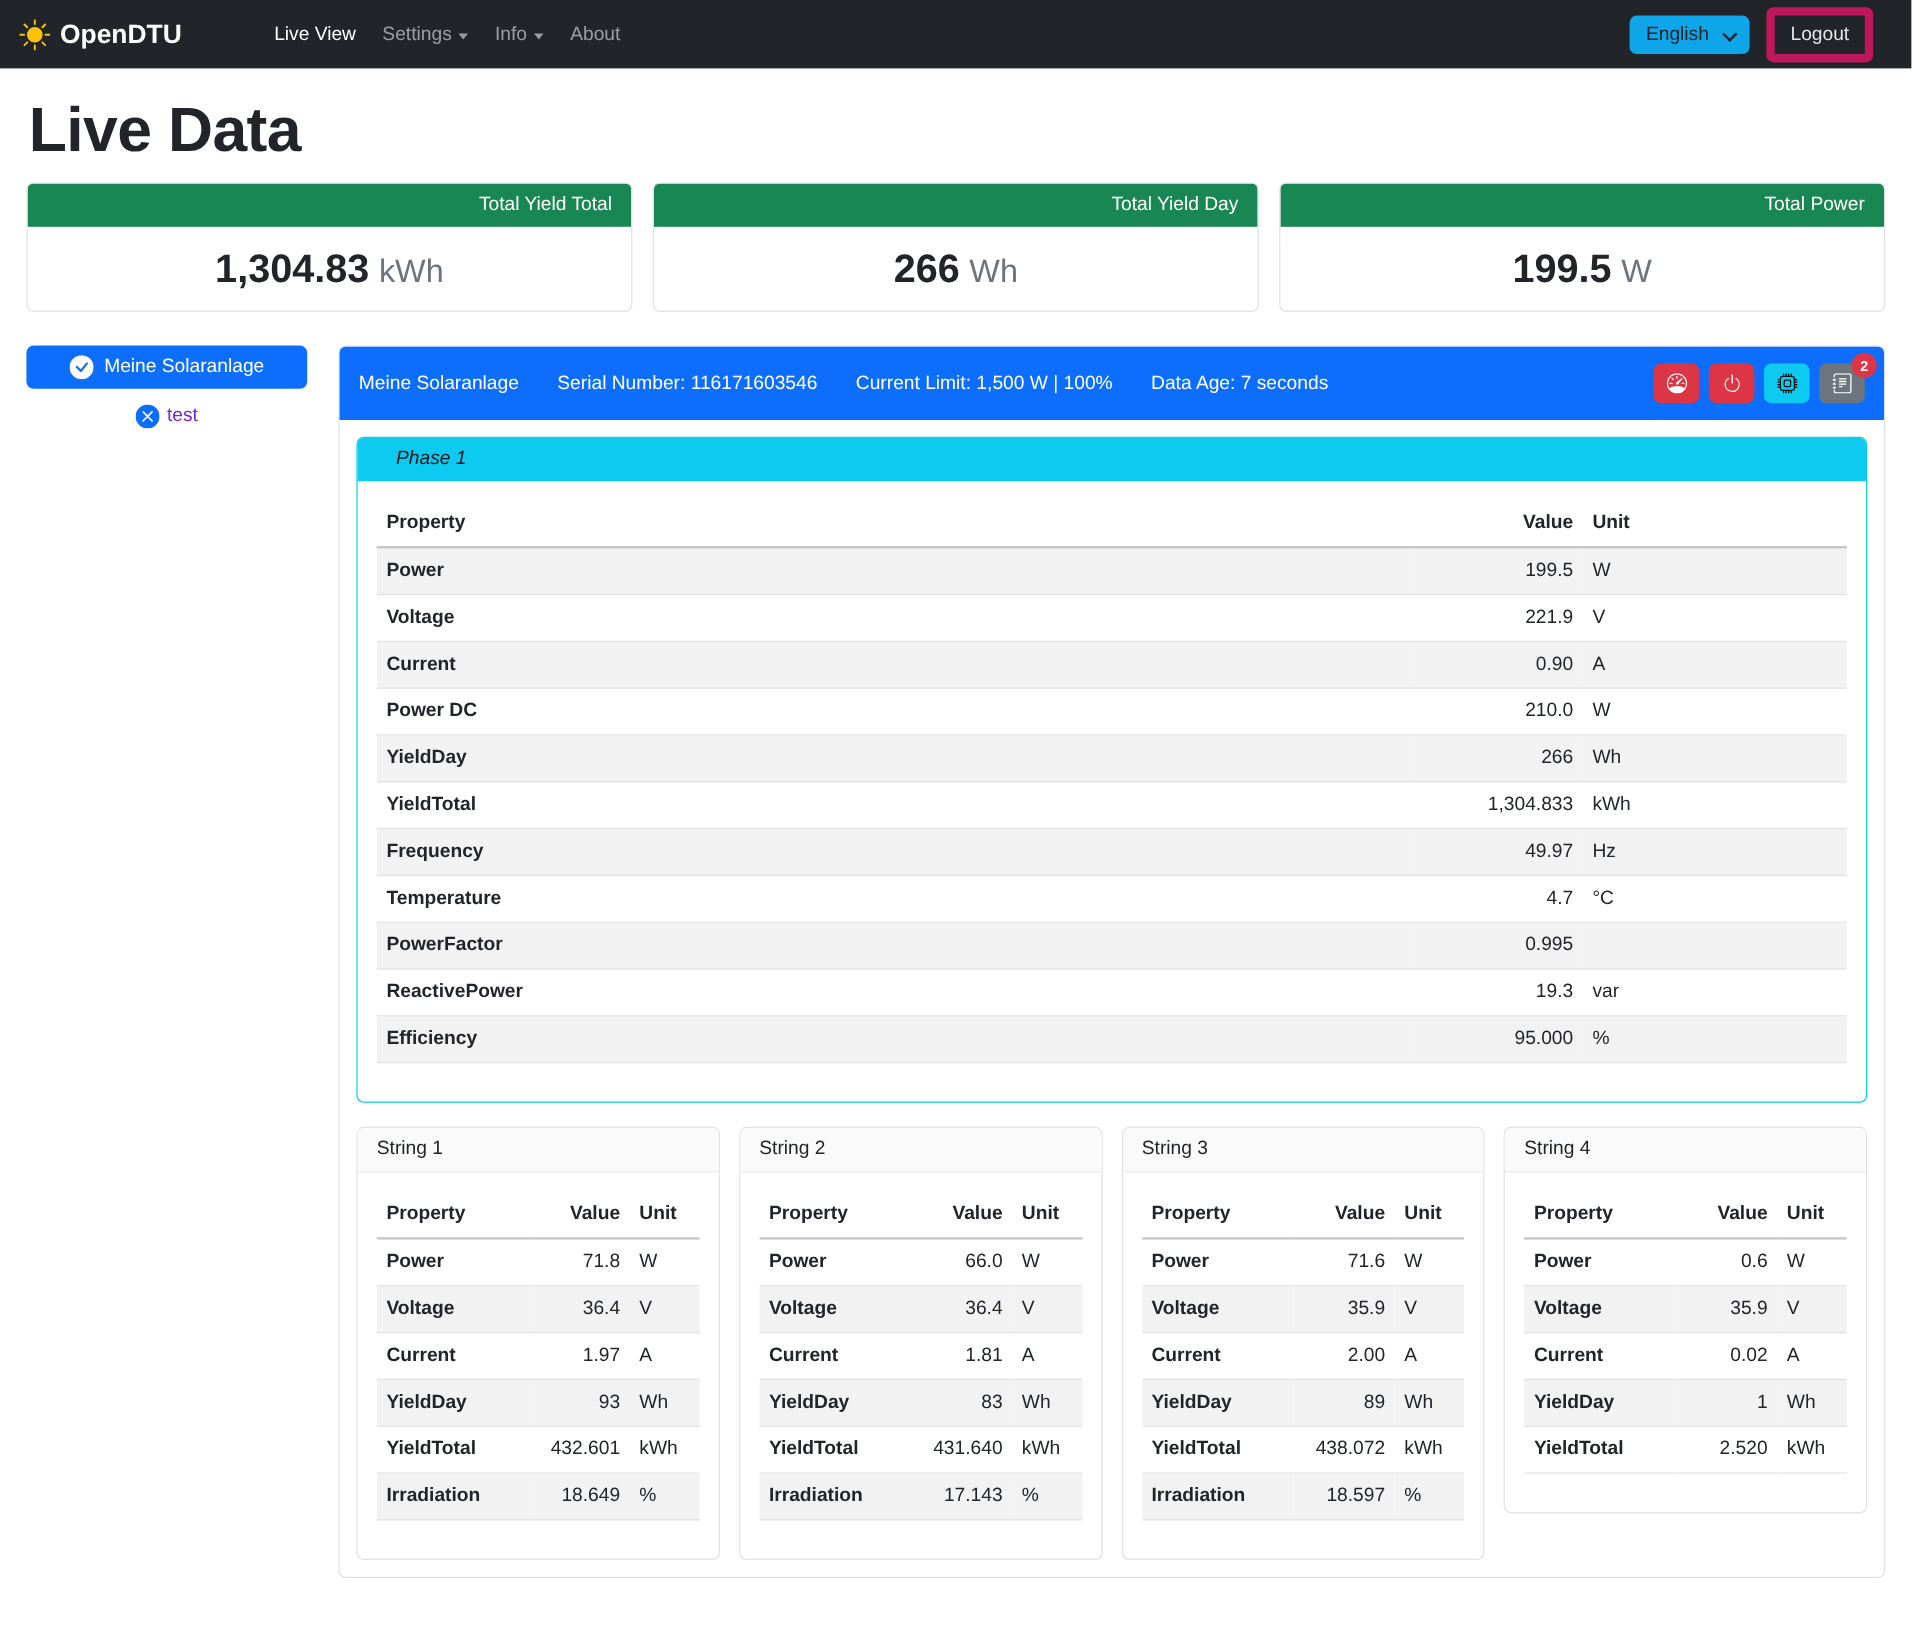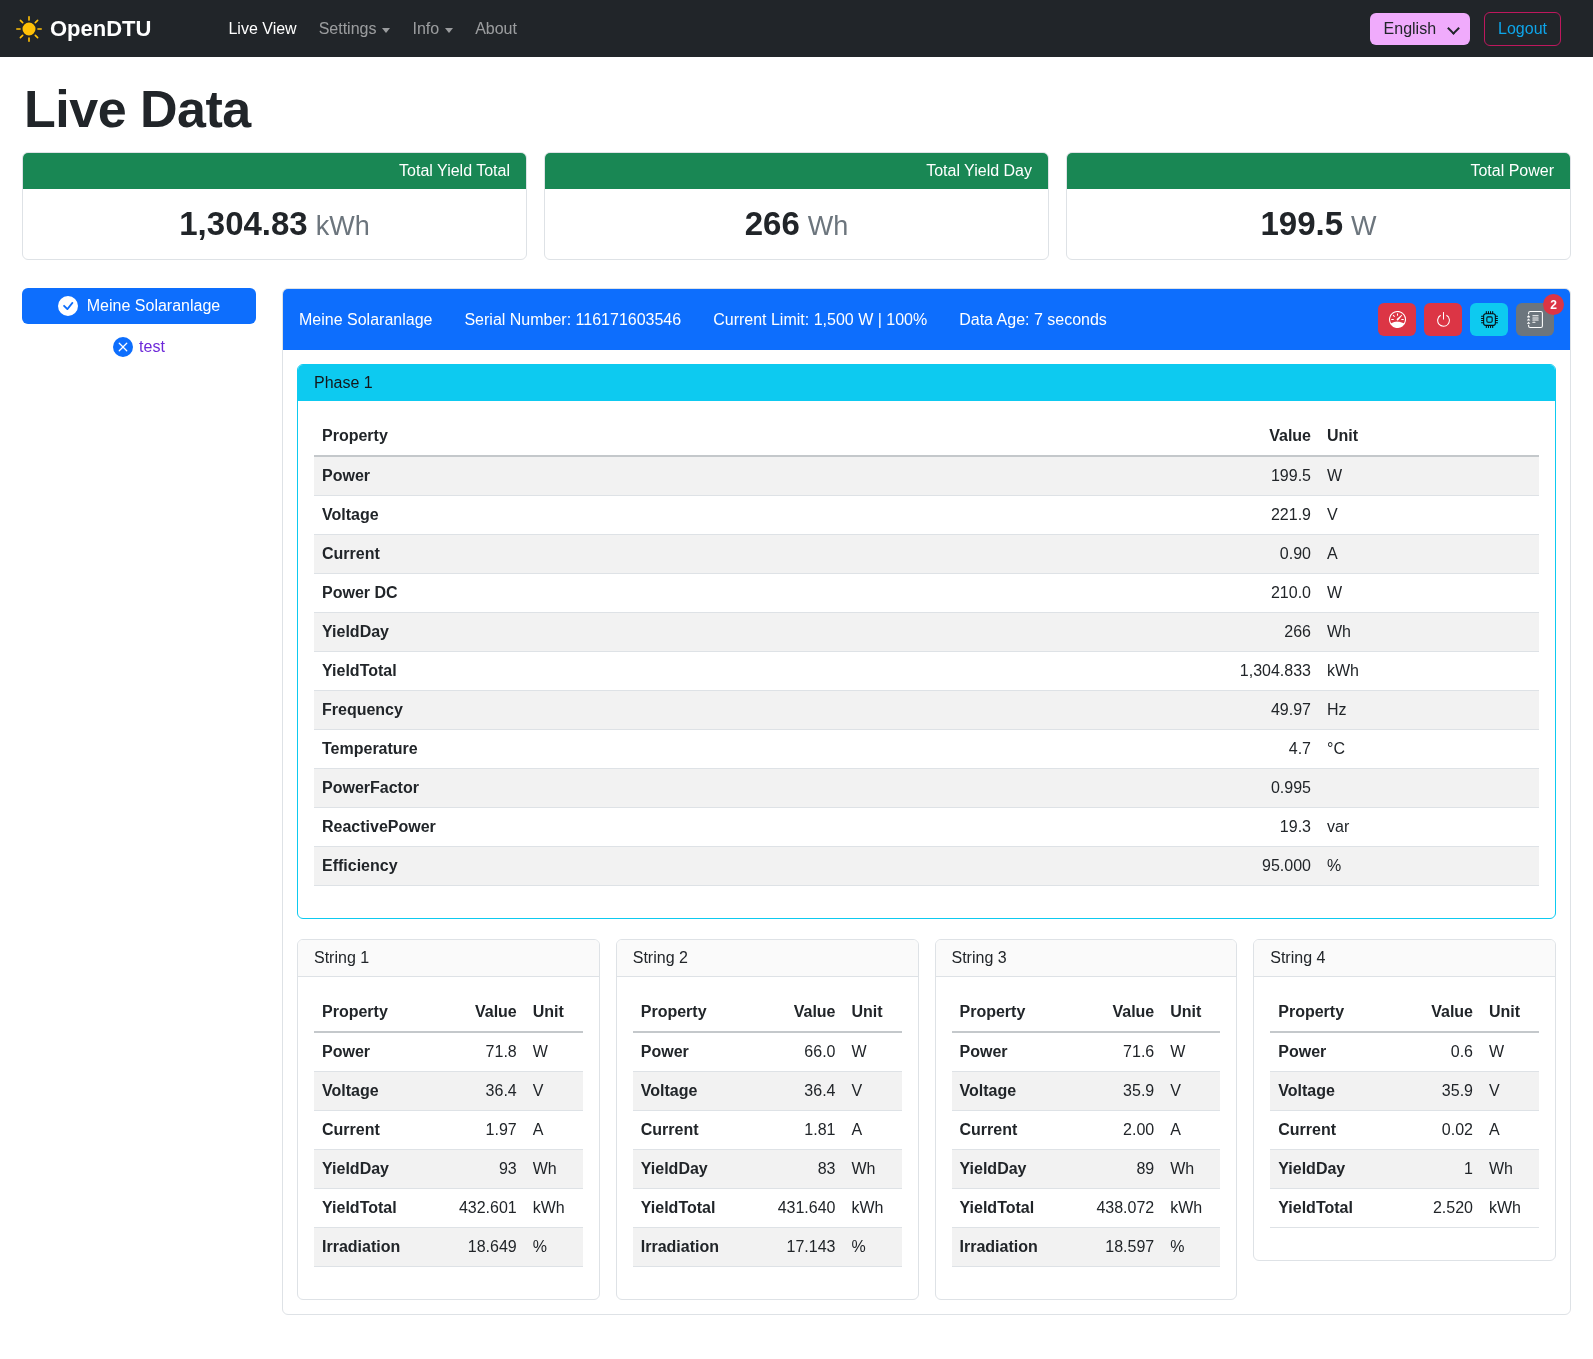--- a/index.html
+++ b/index.html
@@ -18,29 +18,29 @@
     gap: 44px;
   }
   .brand { display: flex; align-items: center; gap: 8px; color: #fff; font-size: 22px; font-weight: 700; margin-right: 22px; cursor: pointer; }
   .brand svg { display: block; }
   .nav-links { display: flex; align-items: center; height: 100%; }
   .nav-link { color: rgba(255,255,255,.55); padding: 8px 11px; cursor: pointer; display: flex; align-items: center; gap: 6px; }
   .nav-link.active { color: #fff; }
   .caret { width: 0; height: 0; border-left: 4.5px solid transparent; border-right: 4.5px solid transparent; border-top: 5px solid currentColor; display: inline-block; margin-top: 3px; }
   .nav-right { margin-left: auto; display: flex; align-items: center; gap: 14px; }
   .lang-select {
-    background: #f0abfc; border-radius: 6px; padding: 7px 34px 7px 14px; color: #212529;
+    background: #0ea5e9; border-radius: 6px; padding: 7px 34px 7px 14px; color: #212529;
     position: relative; cursor: pointer;
   }
   .lang-select .chev {
     position: absolute; right: 12px; top: 11px; width: 9px; height: 9px;
     border-right: 2px solid #212529; border-bottom: 2px solid #212529; transform: rotate(45deg);
   }
   .logout-btn {
-    background: transparent; border: 1px solid #be185d; color: #0ea5e9;
+    background: transparent; border: 7px solid #be185d; color: #e5e5e5;
     border-radius: 6px; padding: 7px 13px; font-size: 16px; cursor: pointer;
     font-family: inherit;
   }
 
   
   .container { padding: 0 22px; }
   h1.page-title { font-size: 52px; font-weight: 700; margin: 22px 0 13px 2px; letter-spacing: -0.5px; }
 
   
   .summary-row { display: flex; gap: 17px; }
@@ -78,21 +78,21 @@
   .icon-btn.secondary { background: #6c757d; color: #fff; }
   .badge {
     position: absolute; top: -9px; right: -10px; background: #dc3545; color: #fff;
     min-width: 21px; height: 21px; border-radius: 11px; font-size: 12px; font-weight: 700;
     display: flex; align-items: center; justify-content: center; padding: 0 6px;
   }
   .inv-body { padding: 14px; }
 
   
   .phase-panel { border: 1px solid #0dcaf0; border-radius: 6px; margin-bottom: 20px; }
-  .phase-header { background: #0dcaf0; color: #14171a; padding: 9px 16px; border-radius: 5px 5px 0 0; }
+  .phase-header { background: #0dcaf0; color: #14171a; padding: 9px 32px; border-radius: 5px 5px 0 0; font-style: italic; }
   .phase-body { padding: 16px; }
 
   
   table.data-table { width: 100%; border-collapse: collapse; margin-bottom: 16px; }
   table.data-table th, table.data-table td { padding: 10px 8px; border-bottom: 1px solid #dee2e6; text-align: left; font-size: 16px; }
   table.data-table thead th { font-weight: 700; border-bottom: 2px solid #c4c8cb; }
   table.data-table thead th.val { text-align: right; }
   table.data-table th.prop { font-weight: 700; }
   table.data-table td.val { text-align: right; }
   .phase-table col.c-val { width: 140px; }

